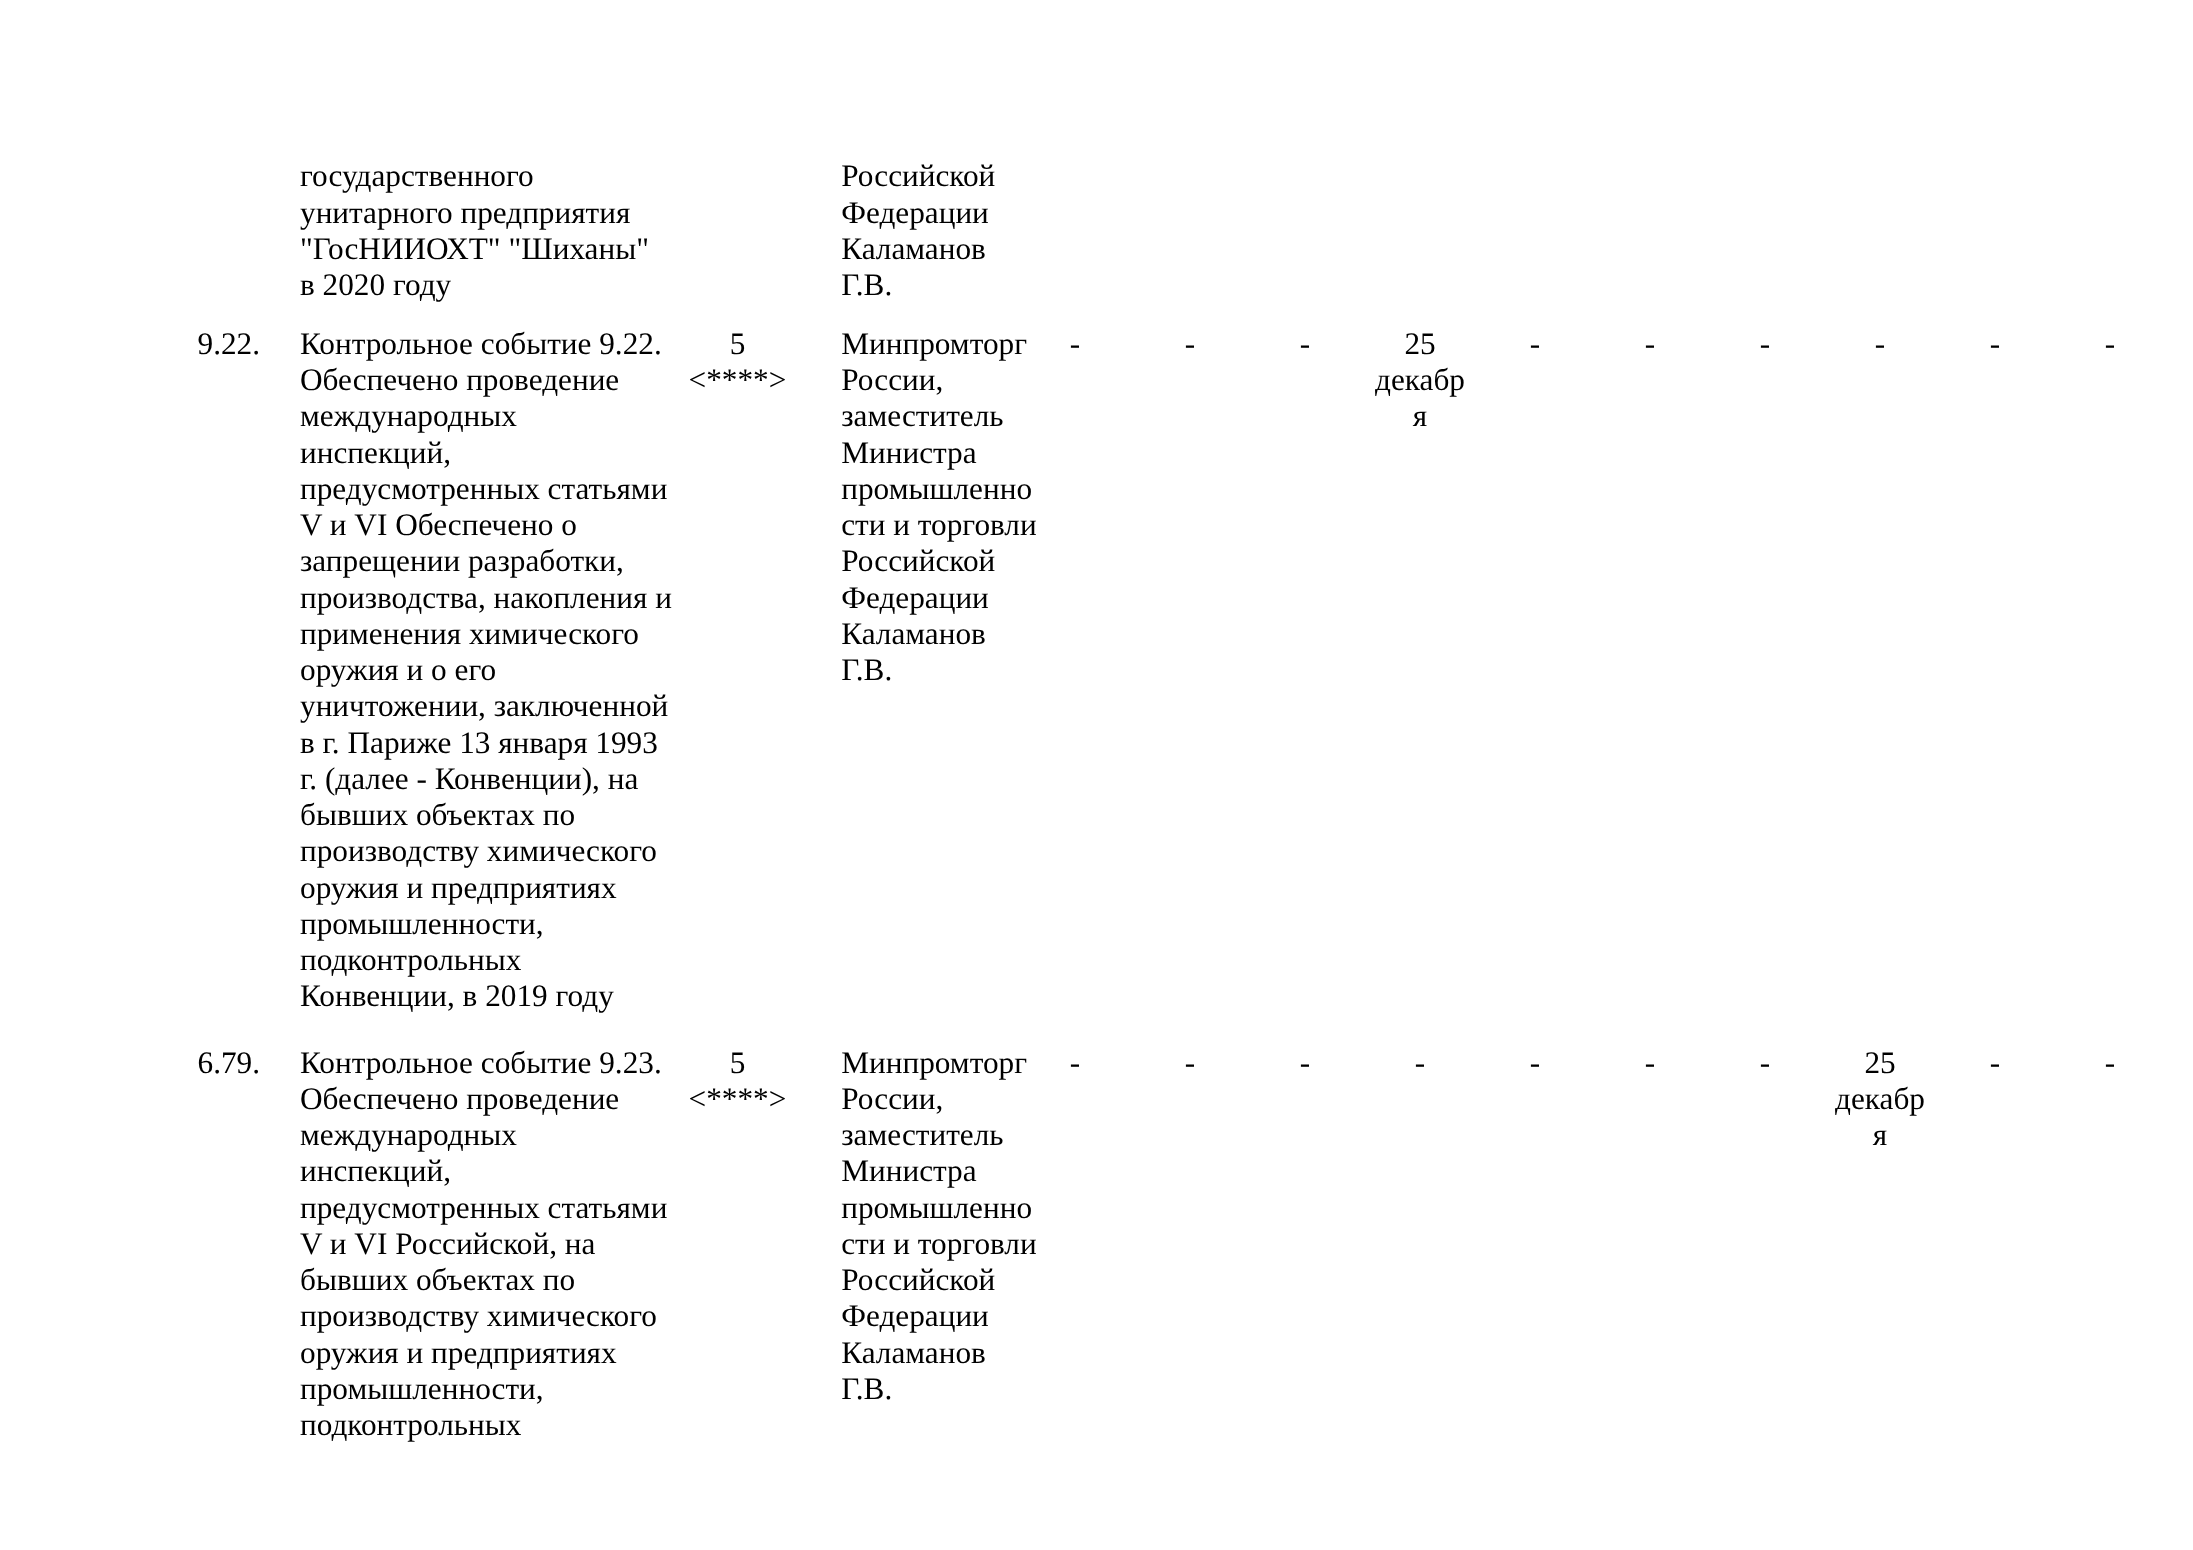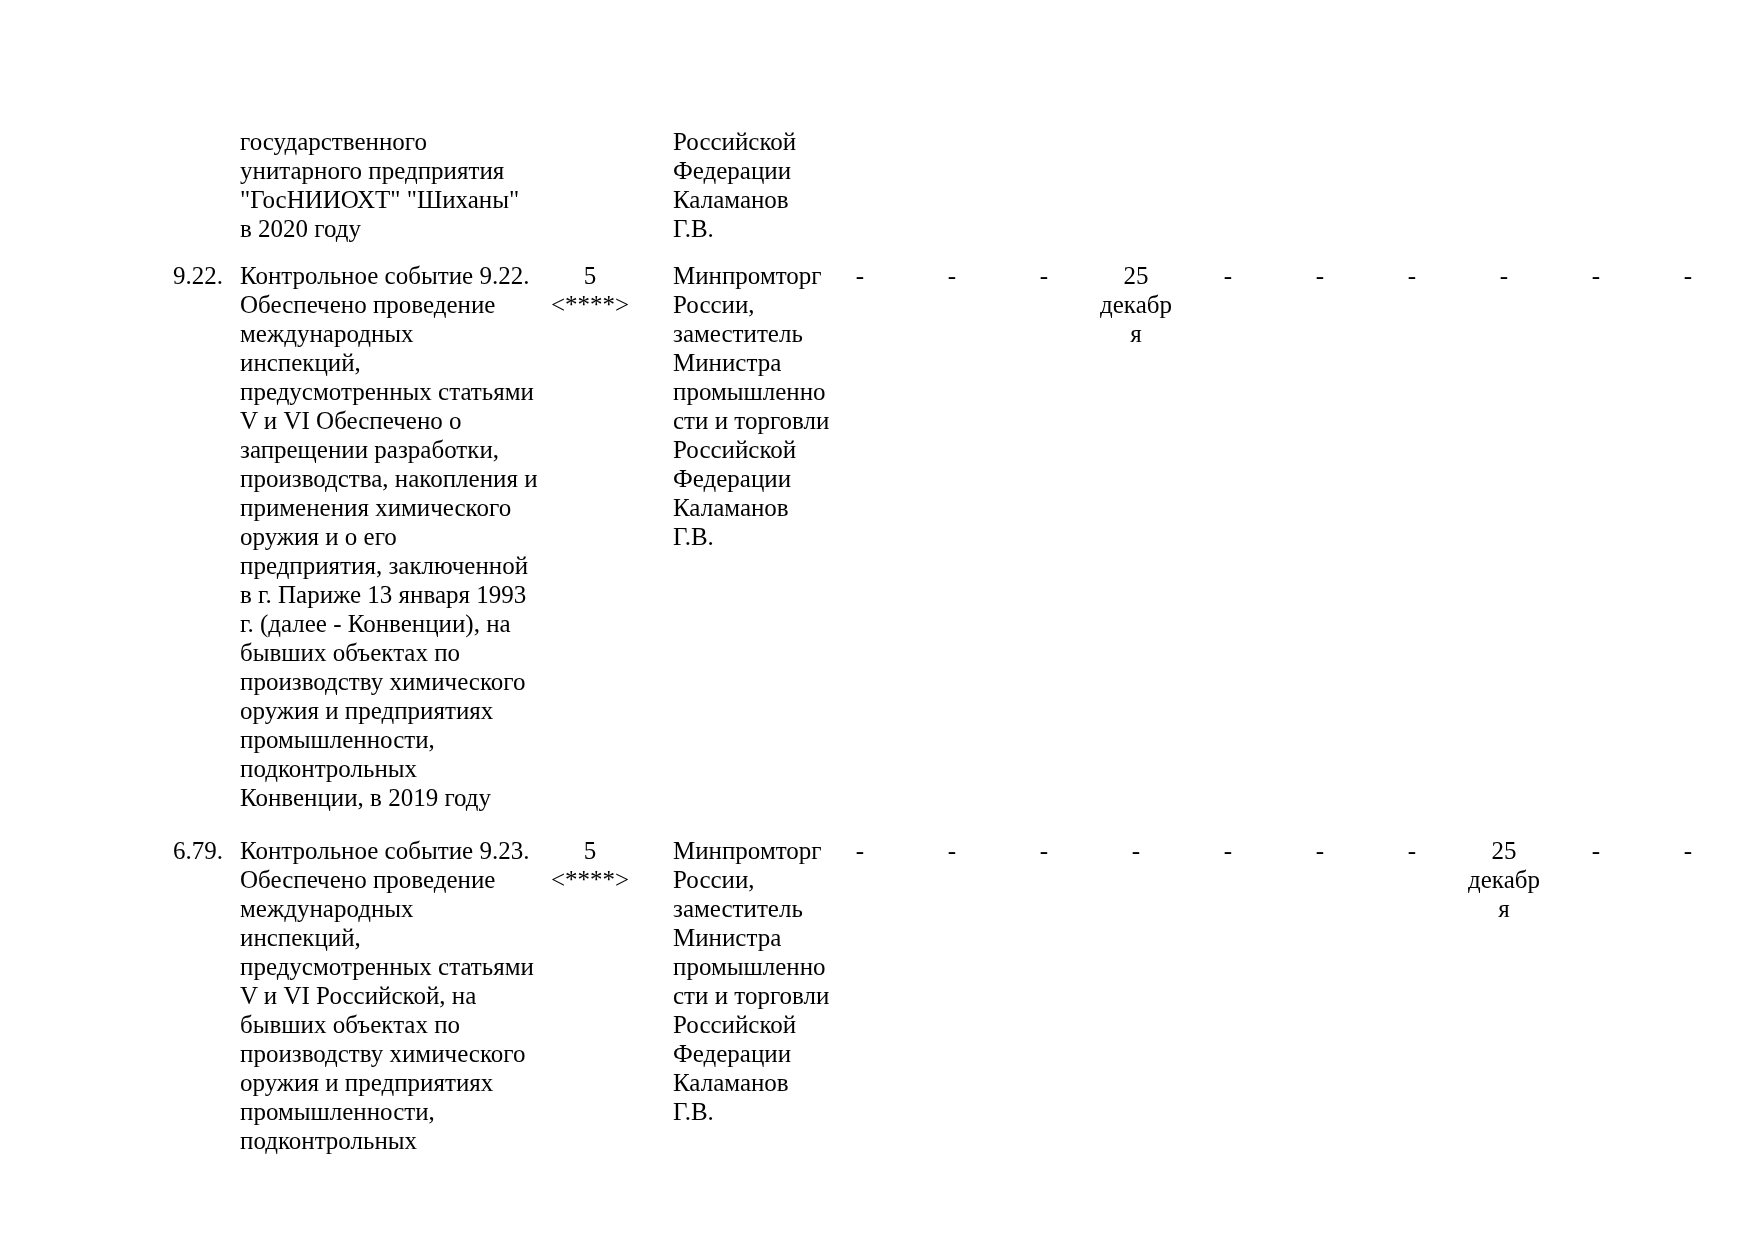--- a/index.html
+++ b/index.html
@@ -14,21 +14,21 @@
     font-size: 25px;
     line-height: 29px;
     overflow: hidden;
   }
   .page { position: absolute; inset: 0; }
   .row  { position: absolute; left: 0; width: 100%; }
   .row-cont { top: 127px; }
   .row-922  { top: 261px; }
   .row-923  { top: 836px; }
   .cell { position: absolute; top: 0; white-space: nowrap; }
-  .c-num  { left: 158px; width: 80px; text-align: center; }
+  .c-num  { left: 158px; width: 80px; text-align: left; }
   .c-desc { left: 240px; }
   .c-val  { left: 548px; width: 84px; text-align: center; }
   .c-resp { left: 645px; margin-left: 28px; }
   .c-p    { width: 92px; text-align: center; }
   .c-p0 { left: 814px; }
   .c-p1 { left: 906px; }
   .c-p2 { left: 998px; }
   .c-p3 { left: 1090px; }
   .c-p4 { left: 1182px; }
   .c-p5 { left: 1274px; }
@@ -64,21 +64,21 @@
         <div class="line">Контрольное событие 9.22.</div>
         <div class="line">Обеспечено проведение</div>
         <div class="line">международных</div>
         <div class="line">инспекций,</div>
         <div class="line">предусмотренных статьями</div>
         <div class="line">V и VI Обеспечено о</div>
         <div class="line">запрещении разработки,</div>
         <div class="line">производства, накопления и</div>
         <div class="line">применения химического</div>
         <div class="line">оружия и о его</div>
-        <div class="line">предприятия, заключенной</div>
+        <div class="line">уничтожении, заключенной</div>
         <div class="line">в г. Париже 13 января 1993</div>
         <div class="line">г. (далее - Конвенции), на</div>
         <div class="line">бывших объектах по</div>
         <div class="line">производству химического</div>
         <div class="line">оружия и предприятиях</div>
         <div class="line">промышленности,</div>
         <div class="line">подконтрольных</div>
         <div class="line">Конвенции, в 2019 году</div>
       </div>
     <div class="cell c-val">

